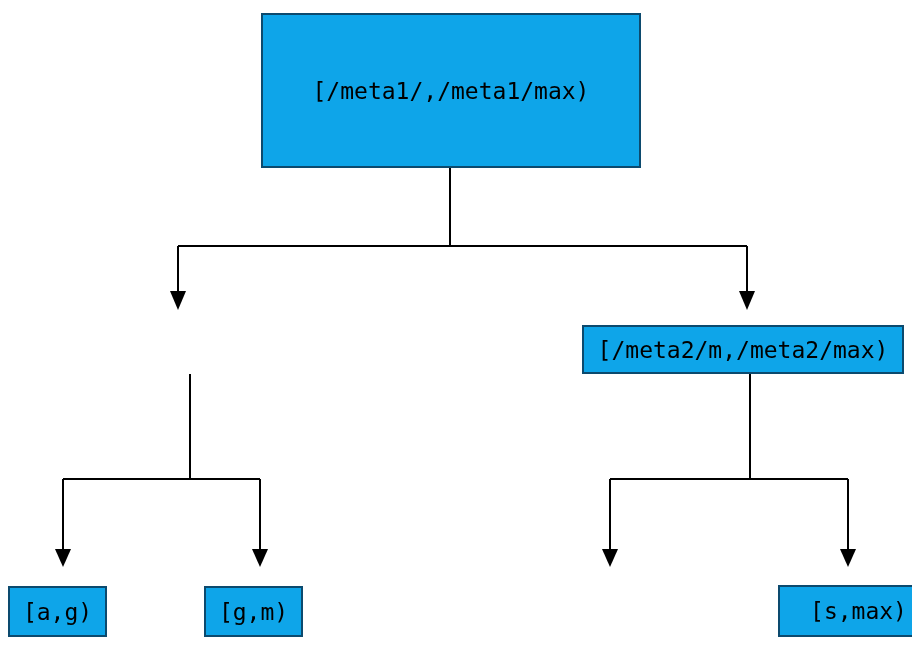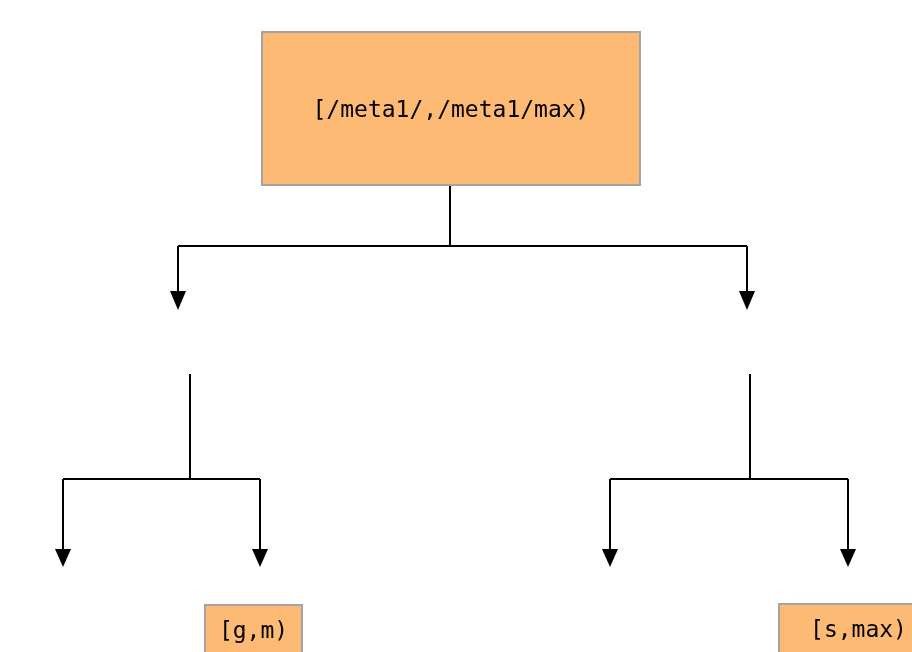--- a/index.html
+++ b/index.html
@@ -28,30 +28,29 @@
     stroke: #000000;
     stroke-width: 2;
   }
   svg.edges polygon {
     fill: #000000;
     stroke: none;
   }
   .node {
     position: absolute;
     box-sizing: border-box;
-    border: 2px solid #a3a3a3;
-    background: #fdba74;
+    border: 2px solid #0c4a6e;
+    background: #0ea5e9;
     color: #000000;
     display: flex;
     align-items: center;
     justify-content: center;
     font-size: 23px;
     white-space: nowrap;
     letter-spacing: 0;
-    margin-top: 18px;
   }
   .node-root  { left: 261px; top: 13px;  width: 380px; height: 155px; }
   .node-left  { left: 22px;  top: 325px; width: 323px; height: 49px; }
   .node-right { left: 582px; top: 325px; width: 322px; height: 49px; }
   .node-ag    { left: 8px;   top: 586px; width: 99px;  height: 51px; }
   .node-gm    { left: 204px; top: 586px; width: 99px;  height: 51px; }
   .node-ms    { left: 553px; top: 585px; width: 100px; height: 52px; }
   .node-smax  { left: 778px; top: 585px; width: 145px; height: 52px; padding-left: 16px; }
 </style>
 </head>
@@ -79,20 +78,22 @@
     <line x1="610" y1="479" x2="848" y2="479"></line>
     <line x1="610" y1="479" x2="610" y2="551"></line>
     <polygon points="602,549 618,549 610,567"></polygon>
     <line x1="848" y1="479" x2="848" y2="551"></line>
     <polygon points="840,549 856,549 848,567"></polygon>
   </svg>
 
   <div class="node node-root">[/meta1/,/meta1/max)</div>
 
 
+  <div class="node node-right">[/meta2/m,/meta2/max)</div>
 
+  <div class="node node-ag">[a,g)</div>
 
   <div class="node node-gm">[g,m)</div>
 
 
   <div class="node node-smax">[s,max)</div>
 
 </div>
 
 </body></html>

